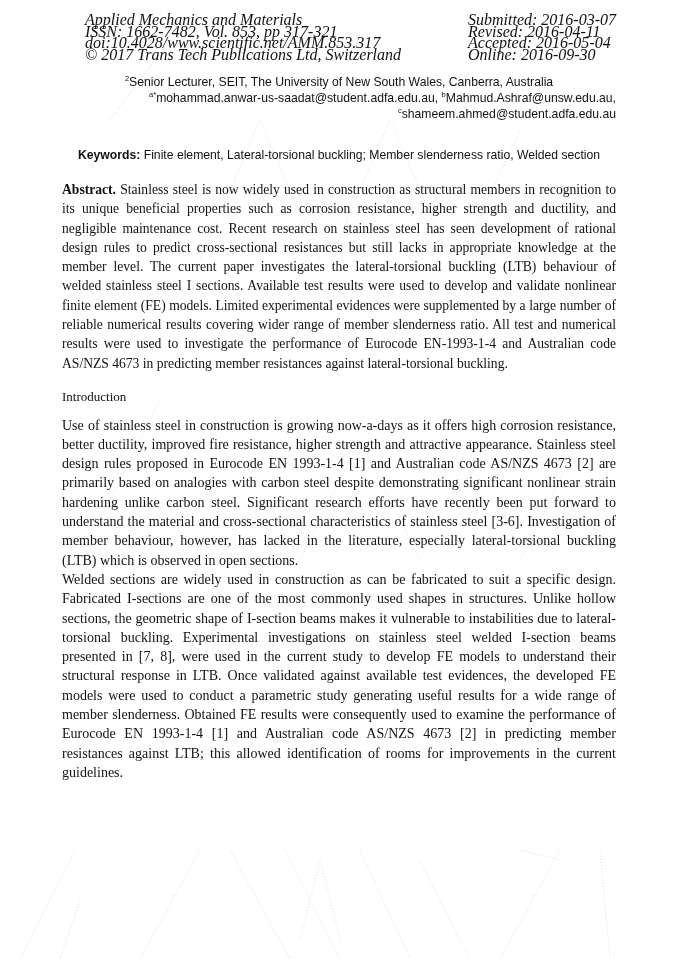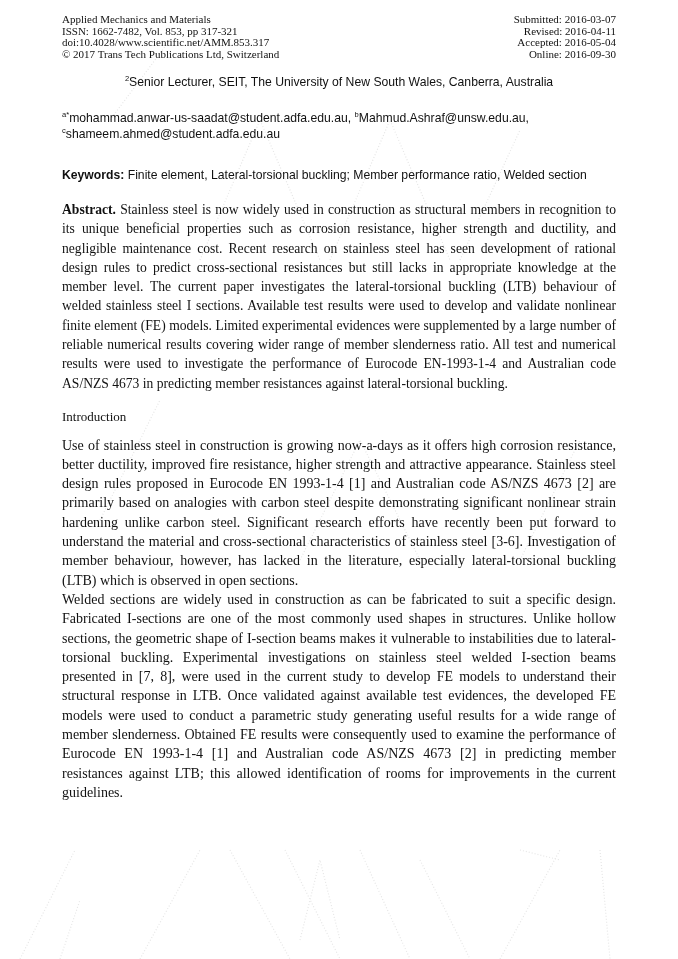--- a/index.html
+++ b/index.html
@@ -2,36 +2,36 @@
 <html><head>
 <meta charset="utf-8">
 <style>
   html, body { margin: 0; padding: 0; }
   body {
     width: 678px; height: 959px; background: #ffffff; position: relative; overflow: hidden;
     font-family: "Liberation Serif", serif; color: #111;
   }
   .watermark { position: absolute; left: 0; top: 0; width: 678px; height: 959px; pointer-events: none; }
   .page { position: absolute; left: 62px; top: 14px; width: 554px; }
-  .hdr { position: relative; height: 52px; font-size: 11px; line-height: 11.6px; }
+  .hdr { position: relative; height: 52px; font-style: italic; font-size: 16px; line-height: 11.6px; margin-left: 23px; }
   .hdr-left { position: absolute; left: 0; top: 0; }
-  .hdr-right { position: absolute; right: 0; top: 0; text-align: right; }
+  .hdr-right { position: absolute; right: 0; top: 0; }
   .hdr div div { white-space: nowrap; }
   .title {
     font-family: "Liberation Sans", sans-serif; font-weight: bold; font-size: 15.2px;
     text-align: center; line-height: 19px; margin-top: 14px;
   }
   .authors { font-family: "Liberation Sans", sans-serif; font-size: 15.4px; text-align: center; margin-top: 4px; line-height: 20px; white-space: nowrap; }
   .authors sup, .affil sup, .emails sup { font-size: 0.62em; vertical-align: 0.6em; line-height: 0; }
   .affil { font-family: "Liberation Sans", sans-serif; font-size: 12.2px; text-align: center; line-height: 15px; white-space: nowrap; }
   .affil.a1 { margin-top: 6px; }
   .affil.a2 { margin-top: 9px; }
-  .emails { font-family: "Liberation Sans", sans-serif; font-size: 12.2px; text-align: left; line-height: 16px; margin-top: 20px; }
+  .emails { font-family: "Liberation Sans", sans-serif; font-size: 12.2px; text-align: right; line-height: 16px; margin-top: 0; }
   .keywords { font-family: "Liberation Sans", sans-serif; font-size: 12.2px; margin-top: 26px; white-space: nowrap; }
-  .keywords b { font-weight: bold; }
+  .keywords b { font-weight: bold; margin-left: 16px; }
   .abstract { font-size: 13.6px; line-height: 19.3px; text-align: justify; margin-top: 18px; }
   .abstract b { font-weight: bold; margin-top: 47px; }
   .section-title { font-weight: normal; font-size: 13px; margin-top: 1px; line-height: 19px; }
   .para { font-size: 14px; line-height: 19.3px; text-align: justify; margin: 0; }
   .para.p1 { margin-top: 10px; }
 </style>
 </head>
 <body>
 
 <svg class="watermark" viewBox="0 0 678 959" xmlns="http://www.w3.org/2000/svg">
@@ -76,21 +76,21 @@
 
 
 
   <div class="affil a2"><sup>2</sup><span>Senior Lecturer, SEIT, The University of New South Wales, Canberra, Australia</span></div>
 
   <div class="emails">
     <sup>a*</sup><span>mohammad.anwar-us-saadat@student.adfa.edu.au</span><span>, </span><sup>b</sup><span>Mahmud.Ashraf@unsw.edu.au</span><span>,</span><br>
     <sup>c</sup><span>shameem.ahmed@student.adfa.edu.au</span>
   </div>
 
-  <div class="keywords"><b>Keywords:</b><span> Finite element, Lateral-torsional buckling; Member performance ratio, Welded section</span></div>
+  <div class="keywords"><b>Keywords:</b><span> Finite element, Lateral-torsional buckling; Member slenderness ratio, Welded section</span></div>
 
   <p class="abstract"><b>Abstract.</b><span> Stainless steel is now widely used in construction as structural members in recognition to its unique beneficial properties such as corrosion resistance, higher strength and ductility, and negligible maintenance cost. Recent research on stainless steel has seen development of rational design rules to predict cross-sectional resistances but still lacks in appropriate knowledge at the member level. The current paper investigates the lateral-torsional buckling (LTB) behaviour of welded stainless steel I sections. Available test results were used to develop and validate nonlinear finite element (FE) models. Limited experimental evidences were supplemented by a large number of reliable numerical results covering wider range of member slenderness ratio. All test and numerical results were used to investigate the performance of Eurocode EN-1993-1-4 and Australian code AS/NZS 4673 in predicting member resistances against lateral-torsional buckling.</span></p>
 
   <div class="section-title">Introduction</div>
   <p class="para p1">Use of stainless steel in construction is growing now-a-days as it offers high corrosion resistance, better ductility, improved fire resistance, higher strength and attractive appearance. Stainless steel design rules proposed in Eurocode EN 1993-1-4 [1] and Australian code AS/NZS 4673 [2] are primarily based on analogies with carbon steel despite demonstrating significant nonlinear strain hardening unlike carbon steel. Significant research efforts have recently been put forward to understand the material and cross-sectional characteristics of stainless steel [3-6]. Investigation of member behaviour, however, has lacked in the literature, especially lateral-torsional buckling (LTB) which is observed in open sections.</p>
   <p class="para">Welded sections are widely used in construction as can be fabricated to suit a specific design. Fabricated I-sections are one of the most commonly used shapes in structures. Unlike hollow sections, the geometric shape of I-section beams makes it vulnerable to instabilities due to lateral-torsional buckling. Experimental investigations on stainless steel welded I-section beams presented in [7, 8], were used in the current study to develop FE models to understand their structural response in LTB. Once validated against available test evidences, the developed FE models were used to conduct a parametric study generating useful results for a wide range of member slenderness. Obtained FE results were consequently used to examine the performance of Eurocode EN 1993-1-4 [1] and Australian code AS/NZS 4673 [2] in predicting member resistances against LTB; this allowed identification of rooms for improvements in the current guidelines.</p>
 
 </div>
 
 </body></html>

